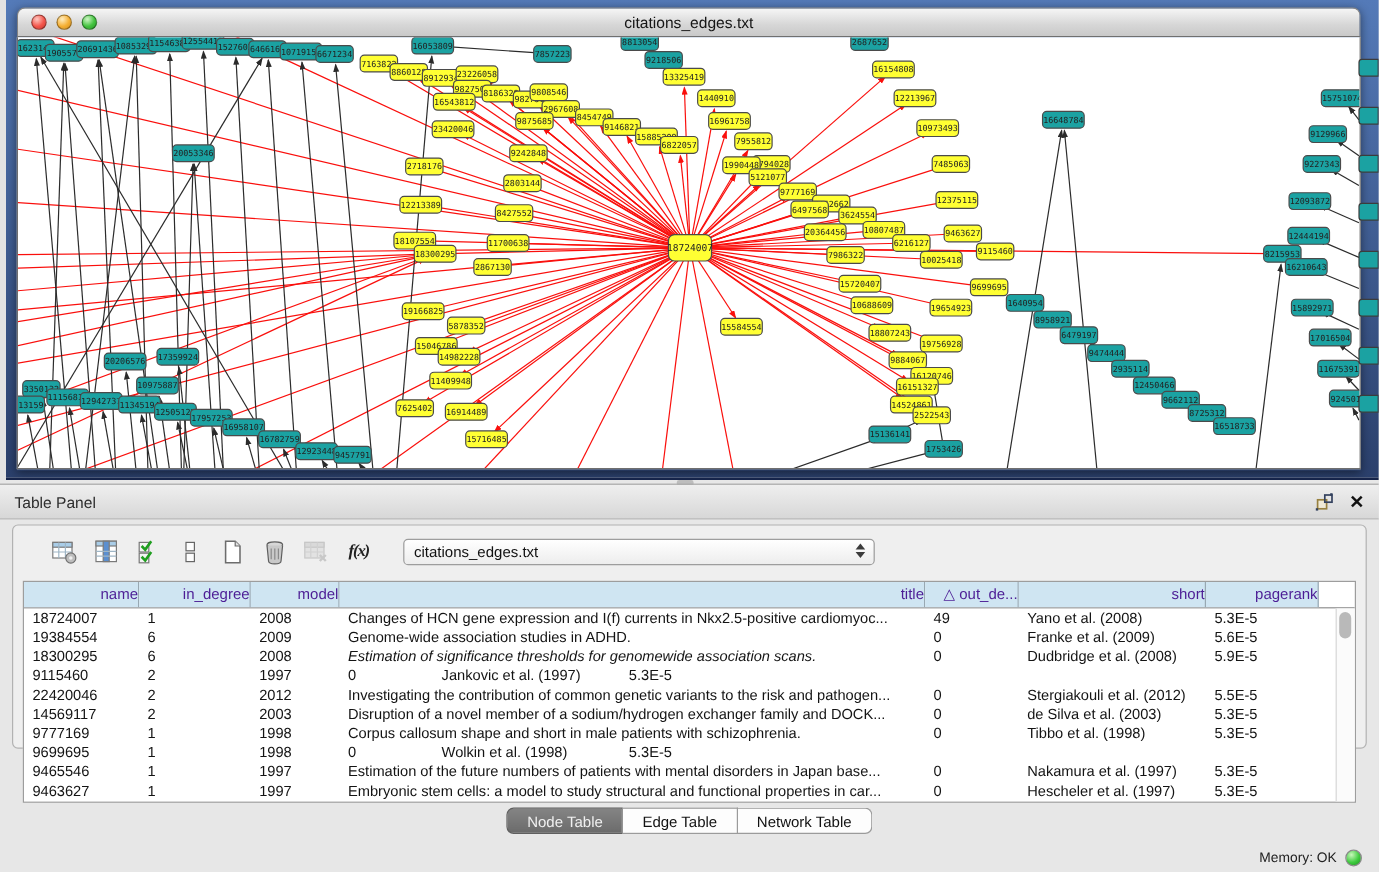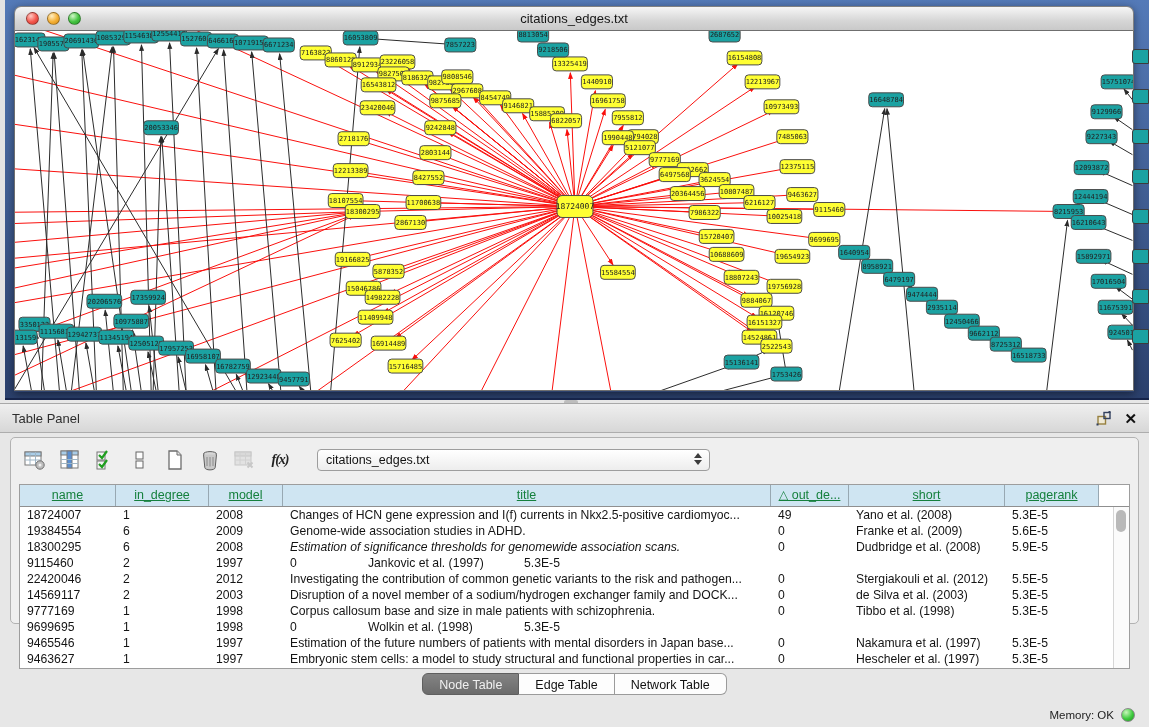--- a/index.html
+++ b/index.html
@@ -36,41 +36,41 @@
   
   .tp-header{position:absolute;left:0;top:403px;width:1149px;height:30px;
              background:linear-gradient(#efefef,#d7d7d7);
              border-top:1px solid #a8a8a8;border-bottom:1px solid #adadad;
              box-sizing:border-box;}
   .tp-title{position:absolute;left:12px;top:7px;font-size:13px;color:#2e2e2e;}
   .tp-icons{position:absolute;right:12px;top:6px;display:flex;gap:12px;align-items:center;}
   .x-icon{font-size:15px;font-weight:bold;color:#111;line-height:16px;cursor:default;}
   .tp-body{position:absolute;left:0;top:433px;width:1149px;height:294px;background:#e7e7e7;}
   .panel-box{position:absolute;left:10px;top:4px;width:1129px;height:187px;
-             border:1px solid #b2b2b2;border-radius:5px;background:#efefef;box-sizing:border-box;}
+             border:1px solid #b2b2b2;border-radius:5px;background:#efefef;box-sizing:border-box;padding-left:19px;}
   
   .toolbar{height:44px;display:flex;align-items:center;padding-left:12px;gap:11px;}
   .tb-icon{width:24px;height:24px;display:flex;align-items:center;justify-content:center;}
   .tb-icon.disabled{opacity:.4;}
   .fx{font-family:"Liberation Serif",serif;font-style:italic;font-weight:bold;
       font-size:14px;color:#222;letter-spacing:-1px;}
   .combo{margin-left:14px;width:393px;height:22px;border:1px solid #9d9d9d;border-radius:4px;
          background:linear-gradient(#ffffff,#ededed);display:flex;align-items:center;
          padding:0 8px;box-sizing:border-box;font-size:12.5px;color:#111;position:relative;}
   .combo .arrows{position:absolute;right:7px;top:3px;display:flex;flex-direction:column;gap:2px;}
   .combo .arrows i{width:0;height:0;border-left:4px solid transparent;border-right:4px solid transparent;}
   .combo .arrows .up{border-bottom:5px solid #3c3c3c;}
   .combo .arrows .dn{border-top:5px solid #3c3c3c;}
   
   .table-wrap{position:absolute;left:8px;top:46px;width:1111px;height:185px;
               background:#fff;border:1px solid #9d9d9d;box-sizing:border-box;overflow:hidden;}
   .thead{display:flex;height:22px;border-bottom:1px solid #8f8f8f;box-sizing:border-box;}
   .th{background:#cfe5f2;border-right:1px solid #98a8b2;box-sizing:border-box;
-      font-size:12.5px;color:#15803d;text-align:center;line-height:21px;
-      white-space:nowrap;overflow:hidden;text-decoration:underline;}
+      font-size:12.5px;color:#4c1d95;text-align:right;line-height:21px;
+      white-space:nowrap;overflow:hidden;}
   .rows .row{display:flex;height:16px;line-height:16px;font-size:12.2px;color:#141414;}
   .cell{padding-left:7px;box-sizing:border-box;white-space:nowrap;overflow:hidden;
         text-overflow:ellipsis;}
   .vscroll{position:absolute;right:0;top:22px;bottom:0;width:15px;background:#fbfbfb;
            border-left:1px solid #d6d6d6;}
   .vthumb{position:absolute;left:2px;top:3px;width:10px;height:22px;background:#b9b9b9;border-radius:6px;}
   
   .tabs{position:absolute;left:0;top:673px;width:1149px;display:flex;justify-content:center;}
   .tab{height:22px;line-height:22px;font-size:12.5px;padding:0 16px;
        border:1px solid #9b9b9b;border-left:none;background:#fdfdfd;color:#111;box-sizing:border-box;}
@@ -655,21 +655,21 @@
             <span class="cell" style="width: 74px;">2003</span>
             <span class="cell" style="width: 488px;">Disruption of a novel member of a sodium/hydrogen exchanger family and DOCK...</span>
             <span class="cell" style="width: 78px;">0</span>
             <span class="cell" style="width: 156px;">de Silva et al. (2003)</span>
             <span class="cell" style="width: 94px;">5.3E-5</span>
           </div>
           <div class="row">
             <span class="cell" style="width: 96px;">9777169</span>
             <span class="cell" style="width: 93px;">1</span>
             <span class="cell" style="width: 74px;">1998</span>
-            <span class="cell" style="width: 488px;">Corpus callosum base and size in male patients with schizophrenia.</span>
+            <span class="cell" style="width: 488px;">Corpus callosum shape and short in male patients with schizophrenia.</span>
             <span class="cell" style="width: 78px;">0</span>
             <span class="cell" style="width: 156px;">Tibbo et al. (1998)</span>
             <span class="cell" style="width: 94px;">5.3E-5</span>
           </div>
           <div class="row">
             <span class="cell" style="width: 96px;">9699695</span>
             <span class="cell" style="width: 93px;">1</span>
             <span class="cell" style="width: 74px;">1998</span>
             <span class="cell" style="width: 78px;">0</span>
             <span class="cell" style="width: 156px;">Wolkin et al. (1998)</span>

